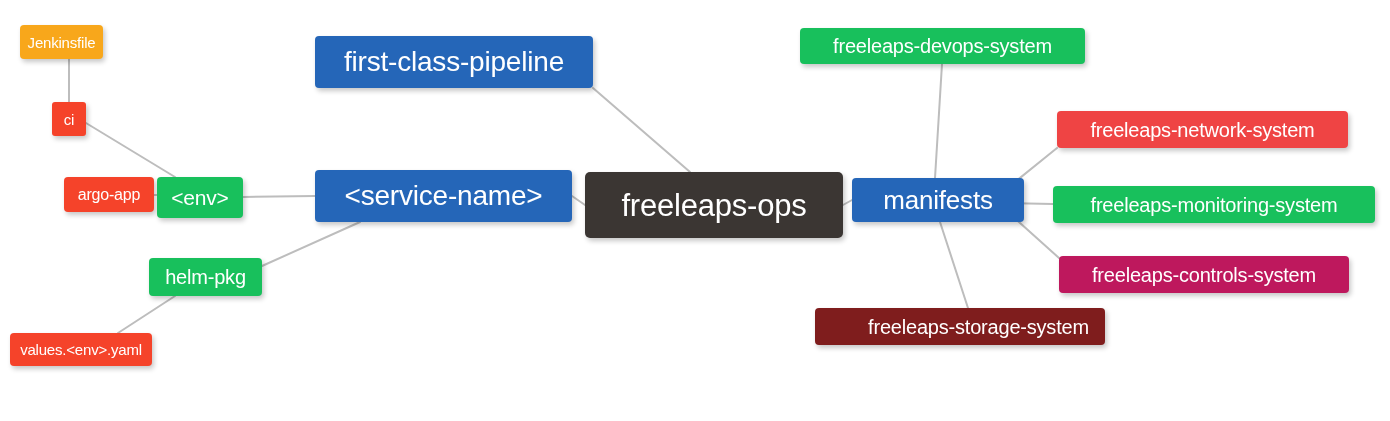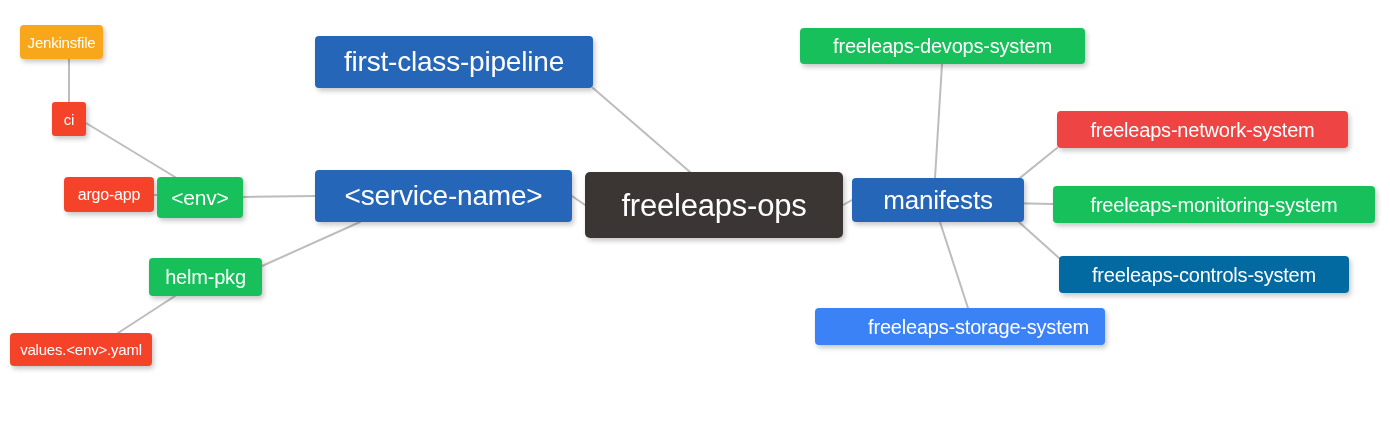--- a/index.html
+++ b/index.html
@@ -78,17 +78,17 @@
       <div class="node" style="left: 157px; top: 177px; width: 86px; height: 41px; background: rgb(24, 192, 92); font-size: 21px;">&lt;env&gt;</div>
       <div class="node" style="left: 149px; top: 258px; width: 113px; height: 38px; background: rgb(24, 192, 92); font-size: 20px;">helm-pkg</div>
       <div class="node" style="left: 10px; top: 333px; width: 142px; height: 33px; background: rgb(245, 67, 42); font-size: 15px;">values.&lt;env&gt;.yaml</div>
       <div class="node" style="left: 315px; top: 36px; width: 278px; height: 52px; background: rgb(37, 102, 184); font-size: 28px;">first-class-pipeline</div>
       <div class="node" style="left: 315px; top: 170px; width: 257px; height: 52px; background: rgb(37, 102, 184); font-size: 28px;">&lt;service-name&gt;</div>
       <div class="node root" style="left: 585px; top: 172px; width: 258px; height: 66px; background: rgb(59, 54, 51); font-size: 31px;">freeleaps-ops</div>
       <div class="node" style="left: 852px; top: 178px; width: 172px; height: 44px; background: rgb(37, 102, 184); font-size: 26px;">manifests</div>
       <div class="node" style="left: 800px; top: 28px; width: 285px; height: 36px; background: rgb(24, 192, 92); font-size: 20px;">freeleaps-devops-system</div>
       <div class="node" style="left: 1057px; top: 111px; width: 291px; height: 37px; background: #ef4444; font-size: 20px;">freeleaps-network-system</div>
       <div class="node" style="left: 1053px; top: 186px; width: 322px; height: 37px; background: rgb(24, 192, 92); font-size: 20px;">freeleaps-monitoring-system</div>
-      <div class="node" style="left: 1059px; top: 256px; width: 290px; height: 37px; background: #0369a1; font-size: 20px;">freeleaps-controls-system</div>
-      <div class="node" style="left: 815px; top: 308px; width: 290px; height: 37px; background: #3b82f6; font-size: 20px; padding-left: 47px;">freeleaps-storage-system</div>
+      <div class="node" style="left: 1059px; top: 256px; width: 290px; height: 37px; background: #be185d; font-size: 20px;">freeleaps-controls-system</div>
+      <div class="node" style="left: 815px; top: 308px; width: 290px; height: 37px; background: #7f1d1d; font-size: 20px; padding-left: 47px;">freeleaps-storage-system</div>
     </div>
 
 </div>
 
 </body></html>

